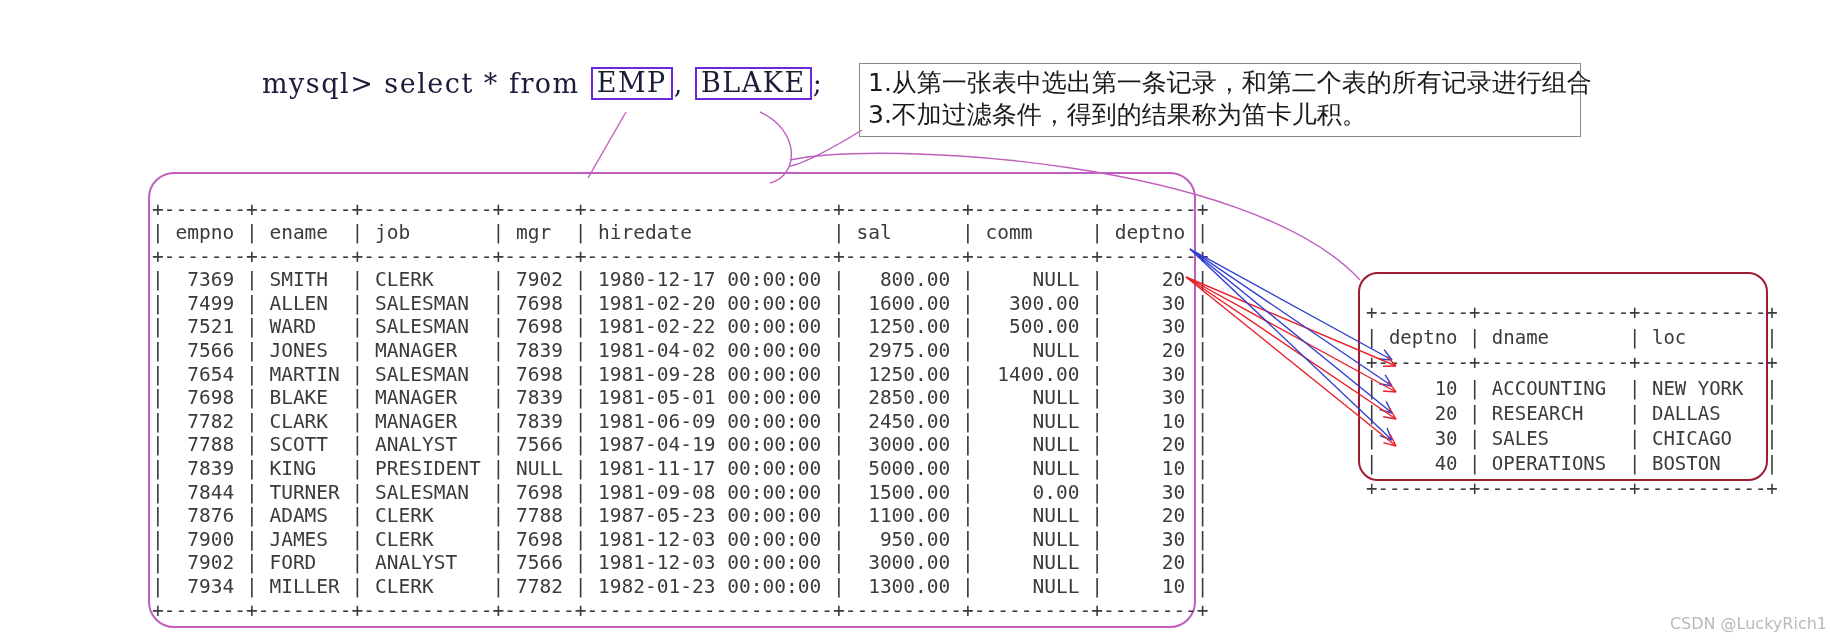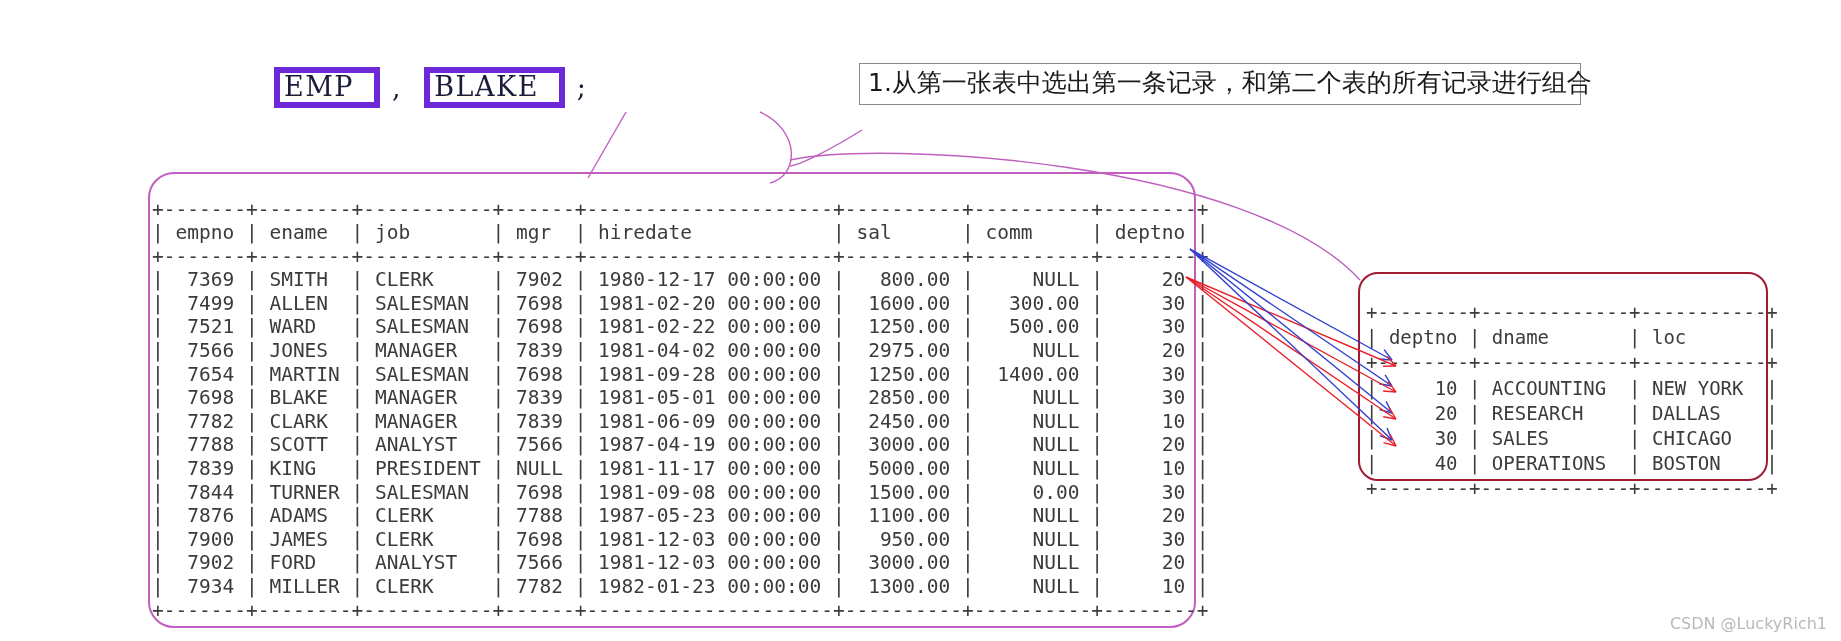--- a/index.html
+++ b/index.html
@@ -15,23 +15,23 @@
   
   #sql-line{
     position:absolute;left:262px;top:67px;
     font-family:"DejaVu Serif",serif;
     font-size:27px;letter-spacing:1.5px;
     color:#1b1b3a;white-space:pre;
     display:flex;align-items:center;
   }
   #sql-line .plain{white-space:pre;}
   .boxed-tbl{
-    border:6px solid #6d28d9;
-    padding:0px 20px 2px 4px;
-    margin:0 12px;
+    border:2px solid #6d28d9;
+    padding:0px 4px 2px 4px;
+    margin:0 1px;
     line-height:1.0;
     display:inline-block;
   }
 
   
   #note-box{
     position:absolute;left:859px;top:63px;
     width:722px;
     border:1px solid #8a8a8a;
     background:#ffffff;
@@ -81,25 +81,26 @@
     font-size:16px;color:#b9b9b9;text-align:center;
   }
   svg.overlay{position:absolute;left:0;top:0;width:1841px;height:641px;pointer-events:none;}
 </style>
 </head>
 <body>
 
 <div class="stage">
 
   <div id="sql-line">
-    <span class="boxed-tbl">EMP</span><span class="plain">, </span><span class="boxed-tbl">BLAKE</span><span class="plain">;</span>
+    <span class="plain">mysql&gt; select * from </span><span class="boxed-tbl">EMP</span><span class="plain">, </span><span class="boxed-tbl">BLAKE</span><span class="plain">;</span>
   </div>
 
   <div id="note-box">
     <div>1.从第一张表中选出第一条记录，和第二个表的所有记录进行组合</div>
+    <div>3.不加过滤条件，得到的结果称为笛卡儿积。</div>
   </div>
 
   <div class="round-outline" id="emp-outline"></div>
   <pre class="ascii-table" id="emp-table">+-------+--------+-----------+------+---------------------+----------+----------+--------+
 | empno | ename  | job       | mgr  | hiredate            | sal      | comm     | deptno |
 +-------+--------+-----------+------+---------------------+----------+----------+--------+
 |  7369 | SMITH  | CLERK     | 7902 | 1980-12-17 00:00:00 |   800.00 |     NULL |     20 |
 |  7499 | ALLEN  | SALESMAN  | 7698 | 1981-02-20 00:00:00 |  1600.00 |   300.00 |     30 |
 |  7521 | WARD   | SALESMAN  | 7698 | 1981-02-22 00:00:00 |  1250.00 |   500.00 |     30 |
 |  7566 | JONES  | MANAGER   | 7839 | 1981-04-02 00:00:00 |  2975.00 |     NULL |     20 |

